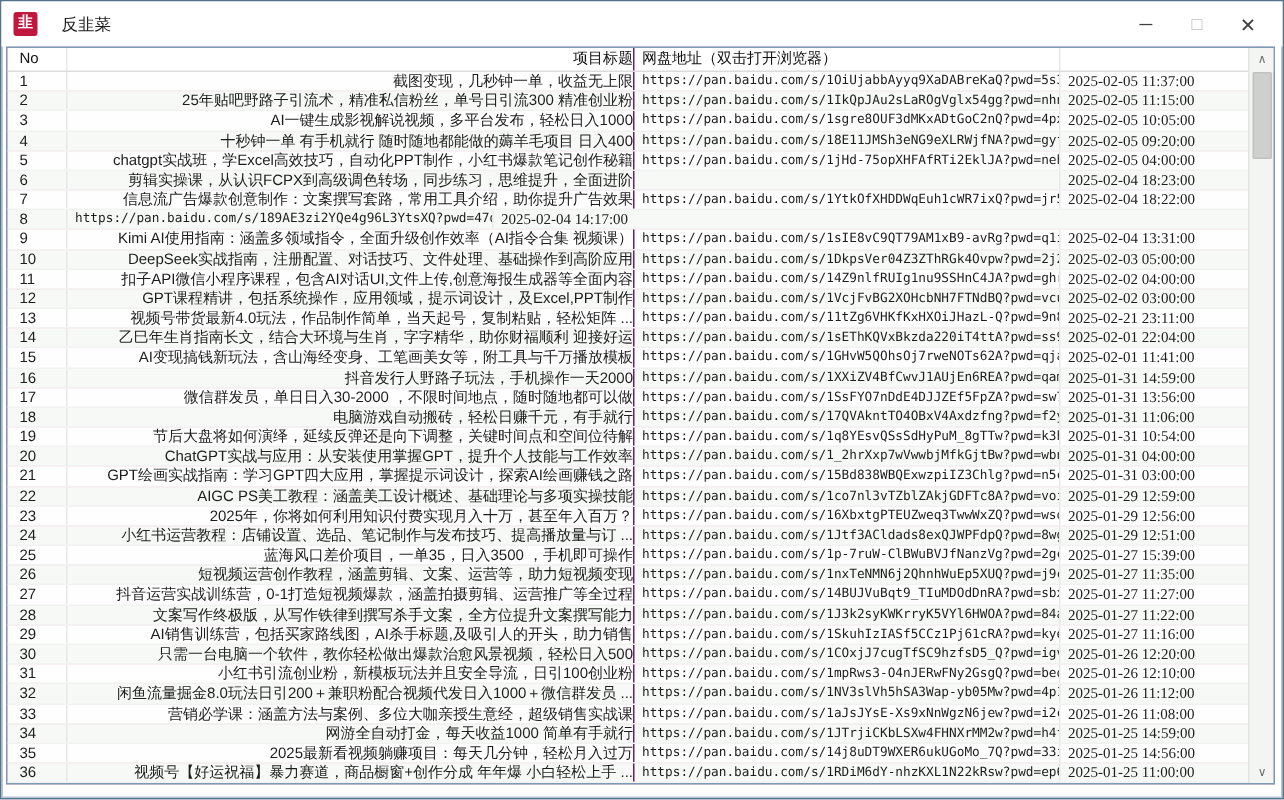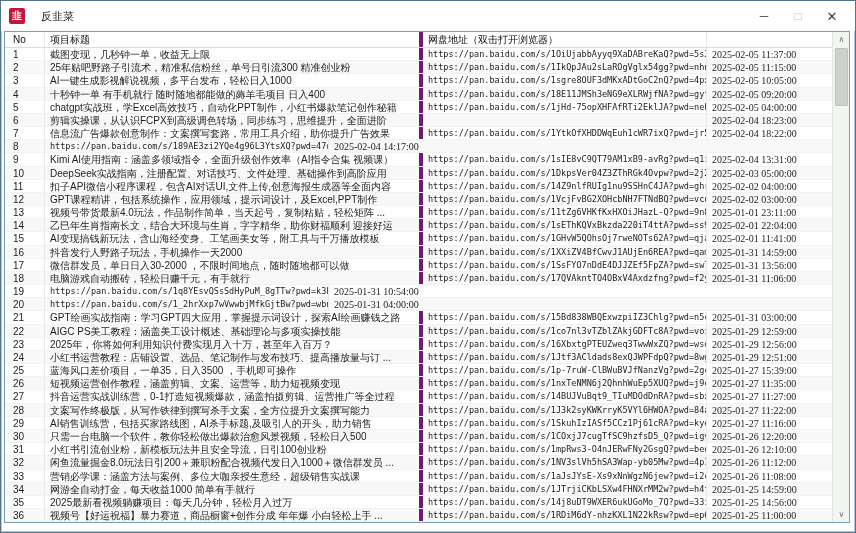--- a/index.html
+++ b/index.html
@@ -36,21 +36,21 @@
   }
   .thead .cell{ line-height:16px; }
   .tbody{ position:absolute; top:16px; left:0; right:17px; bottom:0; }
   .trow{
     display:flex; height:13.18px; font-size:10px; color:#1d1d1d;
     border-bottom:1px solid #f1f2f1; background:#fdfefd;
   }
   .trow.alt{ background:#f6f9f6; }
   .cell{ white-space:nowrap; overflow:hidden; }
   .c-no   { width:40px;  padding-left:8px; border-right:1px solid #e8e8e8; line-height:13px;}
-  .c-title{ width:378px; padding-left:5px; border-right:4px solid #701a75; line-height:13px;}
+  .c-title{ width:378px; padding-left:5px; border-right:1px solid #701a75; line-height:13px;text-align:right;}
   .c-url  { width:284px; padding-left:5px; border-right:1px solid #e8e8e8;
             font-family:"DejaVu Sans Mono", monospace; font-size:8.5px; line-height:13px; }
   .c-time { flex:1; padding-left:5px;
             font-family:Liberation Serif, serif; font-size:10px; line-height:13px; }
   .thead .c-url{ font-family:Liberation Sans, sans-serif; font-size:10px; }
   .thead .c-time{ font-family:"Liberation Sans", sans-serif; font-size:10px;margin-top:39px; }
   
   .vscroll{
     position:absolute; top:0; right:0; bottom:0; width:17px;
     background:#f3f5f3; border-left:1px solid #e2e4e2;
@@ -155,21 +155,21 @@
         <div class="trow alt">
     <div class="cell c-no">12</div>
     <div class="cell c-title">GPT课程精讲，包括系统操作，应用领域，提示词设计，及Excel,PPT制作</div>
     <div class="cell c-url">https://pan.baidu.com/s/1VcjFvBG2XOHcbNH7FTNdBQ?pwd=vcui</div>
     <div class="cell c-time">2025-02-02 03:00:00</div>
   </div>
         <div class="trow">
     <div class="cell c-no">13</div>
     <div class="cell c-title">视频号带货最新4.0玩法，作品制作简单，当天起号，复制粘贴，轻松矩阵 ...</div>
     <div class="cell c-url">https://pan.baidu.com/s/11tZg6VHKfKxHXOiJHazL-Q?pwd=9n8x</div>
-    <div class="cell c-time">2025-01-01 23:11:00</div>
+    <div class="cell c-time">2025-02-21 23:11:00</div>
   </div>
         <div class="trow alt">
     <div class="cell c-no">14</div>
     <div class="cell c-title">乙巳年生肖指南长文，结合大环境与生肖，字字精华，助你财福顺利 迎接好运</div>
     <div class="cell c-url">https://pan.baidu.com/s/1sEThKQVxBkzda220iT4ttA?pwd=ss99</div>
     <div class="cell c-time">2025-02-01 22:04:00</div>
   </div>
         <div class="trow">
     <div class="cell c-no">15</div>
     <div class="cell c-title">AI变现搞钱新玩法，含山海经变身、工笔画美女等，附工具与千万播放模板</div>
@@ -189,25 +189,27 @@
     <div class="cell c-time">2025-01-31 13:56:00</div>
   </div>
         <div class="trow alt">
     <div class="cell c-no">18</div>
     <div class="cell c-title">电脑游戏自动搬砖，轻松日赚千元，有手就行</div>
     <div class="cell c-url">https://pan.baidu.com/s/17QVAkntTO4OBxV4Axdzfng?pwd=f2y6</div>
     <div class="cell c-time">2025-01-31 11:06:00</div>
   </div>
         <div class="trow">
     <div class="cell c-no">19</div>
+    <div class="cell c-title">节后大盘将如何演绎，延续反弹还是向下调整，关键时间点和空间位待解</div>
     <div class="cell c-url">https://pan.baidu.com/s/1q8YEsvQSsSdHyPuM_8gTTw?pwd=k3hn</div>
     <div class="cell c-time">2025-01-31 10:54:00</div>
   </div>
         <div class="trow alt">
     <div class="cell c-no">20</div>
+    <div class="cell c-title">ChatGPT实战与应用：从安装使用掌握GPT，提升个人技能与工作效率</div>
     <div class="cell c-url">https://pan.baidu.com/s/1_2hrXxp7wVwwbjMfkGjtBw?pwd=wbn1</div>
     <div class="cell c-time">2025-01-31 04:00:00</div>
   </div>
         <div class="trow">
     <div class="cell c-no">21</div>
     <div class="cell c-title">GPT绘画实战指南：学习GPT四大应用，掌握提示词设计，探索AI绘画赚钱之路</div>
     <div class="cell c-url">https://pan.baidu.com/s/15Bd838WBQExwzpiIZ3Chlg?pwd=n5ce</div>
     <div class="cell c-time">2025-01-31 03:00:00</div>
   </div>
         <div class="trow alt">

